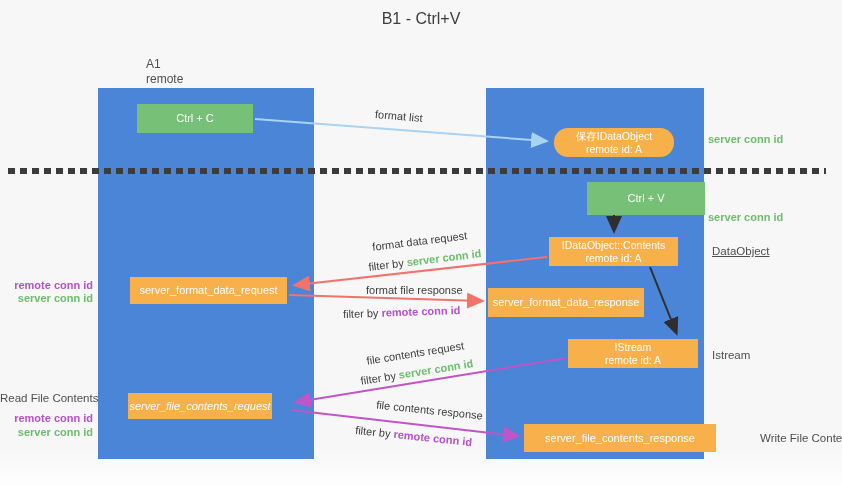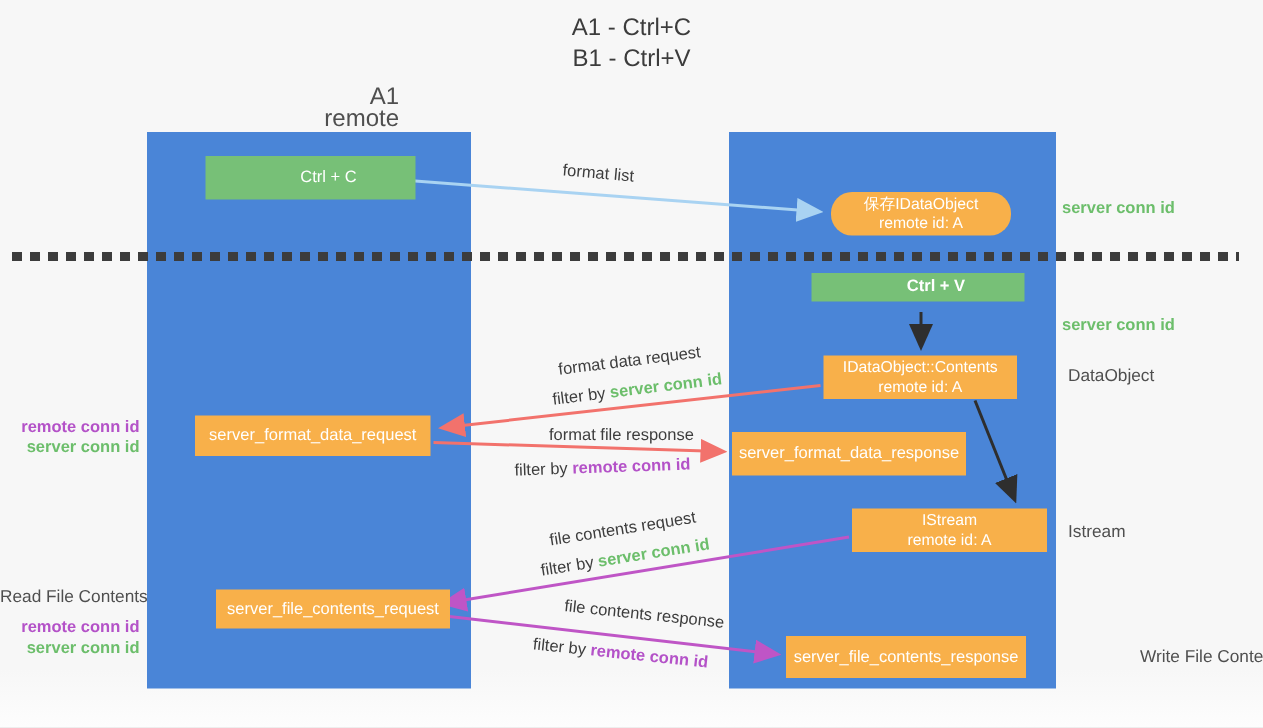--- a/index.html
+++ b/index.html
@@ -9,44 +9,43 @@
     --label-gray:#4f4f4f;
   }
   html,body{margin:0;padding:0;background:#e9e9e9;}
   #stage{
     position:relative;width:842px;height:485px;overflow:hidden;
     background:linear-gradient(#f7f7f7 92%,#fdfdfd);
     font-family:"Liberation Sans", sans-serif;color:#3d3d3d;
   }
   .abs{position:absolute;}
   .title{left:0;top:8;width:100%;text-align:center;font-size:16px;color:#3c3c3c;line-height:21px;}
-  .colhead{text-align:right;font-size:16px;color:var(--label-gray);line-height:15px;}
+  .colhead{text-align:left;font-size:12px;color:var(--label-gray);line-height:15px;}
   .bar{background:var(--bar-blue);}
   .node{display:flex;flex-direction:column;align-items:center;justify-content:center;
         color:#fff;font-size:11px;line-height:13px;text-align:center;}
-  .green{background:var(--box-green);padding-left:24px;}
+  .green{background:var(--box-green);}
   .orange{background:var(--box-orange);}
   .divider{height:6px;background:repeating-linear-gradient(to right,#3c3c3c 0,#3c3c3c 7px,transparent 7px,transparent 12px);}
   .flow{font-size:11px;color:#3d3d3d;white-space:nowrap;transform-origin:center;}
   .flow .g{color:var(--text-green);font-weight:bold;}
   .flow .p{color:var(--text-purple);font-weight:bold;}
   .side{font-size:11px;white-space:nowrap;}
   .side.gray{color:var(--label-gray);font-size:11.5px;}
   .side.g{color:var(--text-green);font-weight:bold;}
   .side.p{color:var(--text-purple);font-weight:bold;}
   .leftcol{left:0;width:93px;text-align:right;}
   svg.overlay{position:absolute;left:0;top:0;pointer-events:none;}
 </style>
 </head>
 <body>
 
 <div id="stage">
 
   <div class="abs title" style="left:0;top:8px;">
-    <div>A1 - Ctrl+C</div>
     <div>B1 - Ctrl+V</div>
   </div>
 
   <div class="abs colhead" style="left:146px;top:57px;width:120px;">
     <div>A1</div>
     <div>remote</div>
   </div>
 
   <div class="abs bar" style="left:98px;top:88px;width:216px;height:371px;"></div>
   <div class="abs bar" style="left:486px;top:88px;width:218px;height:371px;"></div>
@@ -79,21 +78,21 @@
 
   <div class="abs node green" style="left:137px;top:104px;width:116px;height:29px;">
     <div>Ctrl + C</div>
   </div>
 
   <div class="abs node orange" style="left:554px;top:128px;width:120px;height:29px;font-size:10.5px;border-radius:14px;">
     <div>保存IDataObject</div>
     <div>remote id: A</div>
   </div>
 
-  <div class="abs node green" style="left:541px;top:182px;width:118px;height:19px;font-weight:bold;">
+  <div class="abs node green" style="left:587px;top:182px;width:118px;height:33px;">
     <div>Ctrl + V</div>
   </div>
 
   <div class="abs node orange" style="left:549px;top:237px;width:129px;height:29px;font-size:10.5px;">
     <div>IDataObject::Contents</div>
     <div>remote id: A</div>
   </div>
 
   <div class="abs node orange" style="left:130px;top:277px;width:157px;height:27px;">
     <div>server_format_data_request</div>
@@ -101,25 +100,25 @@
 
   <div class="abs node orange" style="left:488px;top:288px;width:156px;height:29px;">
     <div>server_format_data_response</div>
   </div>
 
   <div class="abs node orange" style="left:568px;top:339px;width:130px;height:29px;font-size:10.5px;">
     <div>IStream</div>
     <div>remote id: A</div>
   </div>
 
-  <div class="abs node orange" style="left:144px;top:393px;width:156px;height:26px;">
+  <div class="abs node orange" style="left:128px;top:393px;width:144px;height:26px;font-style:italic;">
     <div>server_file_contents_request</div>
   </div>
 
-  <div class="abs node orange" style="left:524px;top:424px;width:160px;height:28px;">
+  <div class="abs node orange" style="left:524px;top:424px;width:192px;height:28px;">
     <div>server_file_contents_response</div>
   </div>
 
   <div class="abs flow" style="left:375px;top:110px;transform:rotate(5deg);">format list</div>
 
   <div class="abs flow" style="left:372px;top:235px;transform:rotate(-7deg);">format data request</div>
   <div class="abs flow" style="left:368px;top:254px;transform:rotate(-7deg);">
     <span>filter by </span><span class="g">server conn id</span>
   </div>
 
@@ -133,21 +132,21 @@
     <span>filter by </span><span class="g">server conn id</span>
   </div>
 
   <div class="abs flow" style="left:376px;top:404px;transform:rotate(6deg);">file contents response</div>
   <div class="abs flow" style="left:355px;top:430px;transform:rotate(6deg);">
     <span>filter by </span><span class="p">remote conn id</span>
   </div>
 
   <div class="abs side g" style="left:708px;top:133px;">server conn id</div>
   <div class="abs side g" style="left:708px;top:211px;">server conn id</div>
-  <div class="abs side gray" style="left:712px;top:245px;">DataObject</div>
+  <div class="abs side gray" style="left:712px;top:245px;text-decoration:underline;">DataObject</div>
   <div class="abs side gray" style="left:712px;top:349px;">Istream</div>
   <div class="abs side gray" style="left:712px;top:432px;margin-left:48px;">Write File Contents</div>
 
   <div class="abs side p leftcol" style="top:279px;">remote conn id</div>
   <div class="abs side g leftcol" style="top:292px;">server conn id</div>
   <div class="abs side gray leftcol" style="top:392px;">Read File Contents</div>
   <div class="abs side p leftcol" style="top:412px;">remote conn id</div>
   <div class="abs side g leftcol" style="top:426px;">server conn id</div>
 
 </div>

